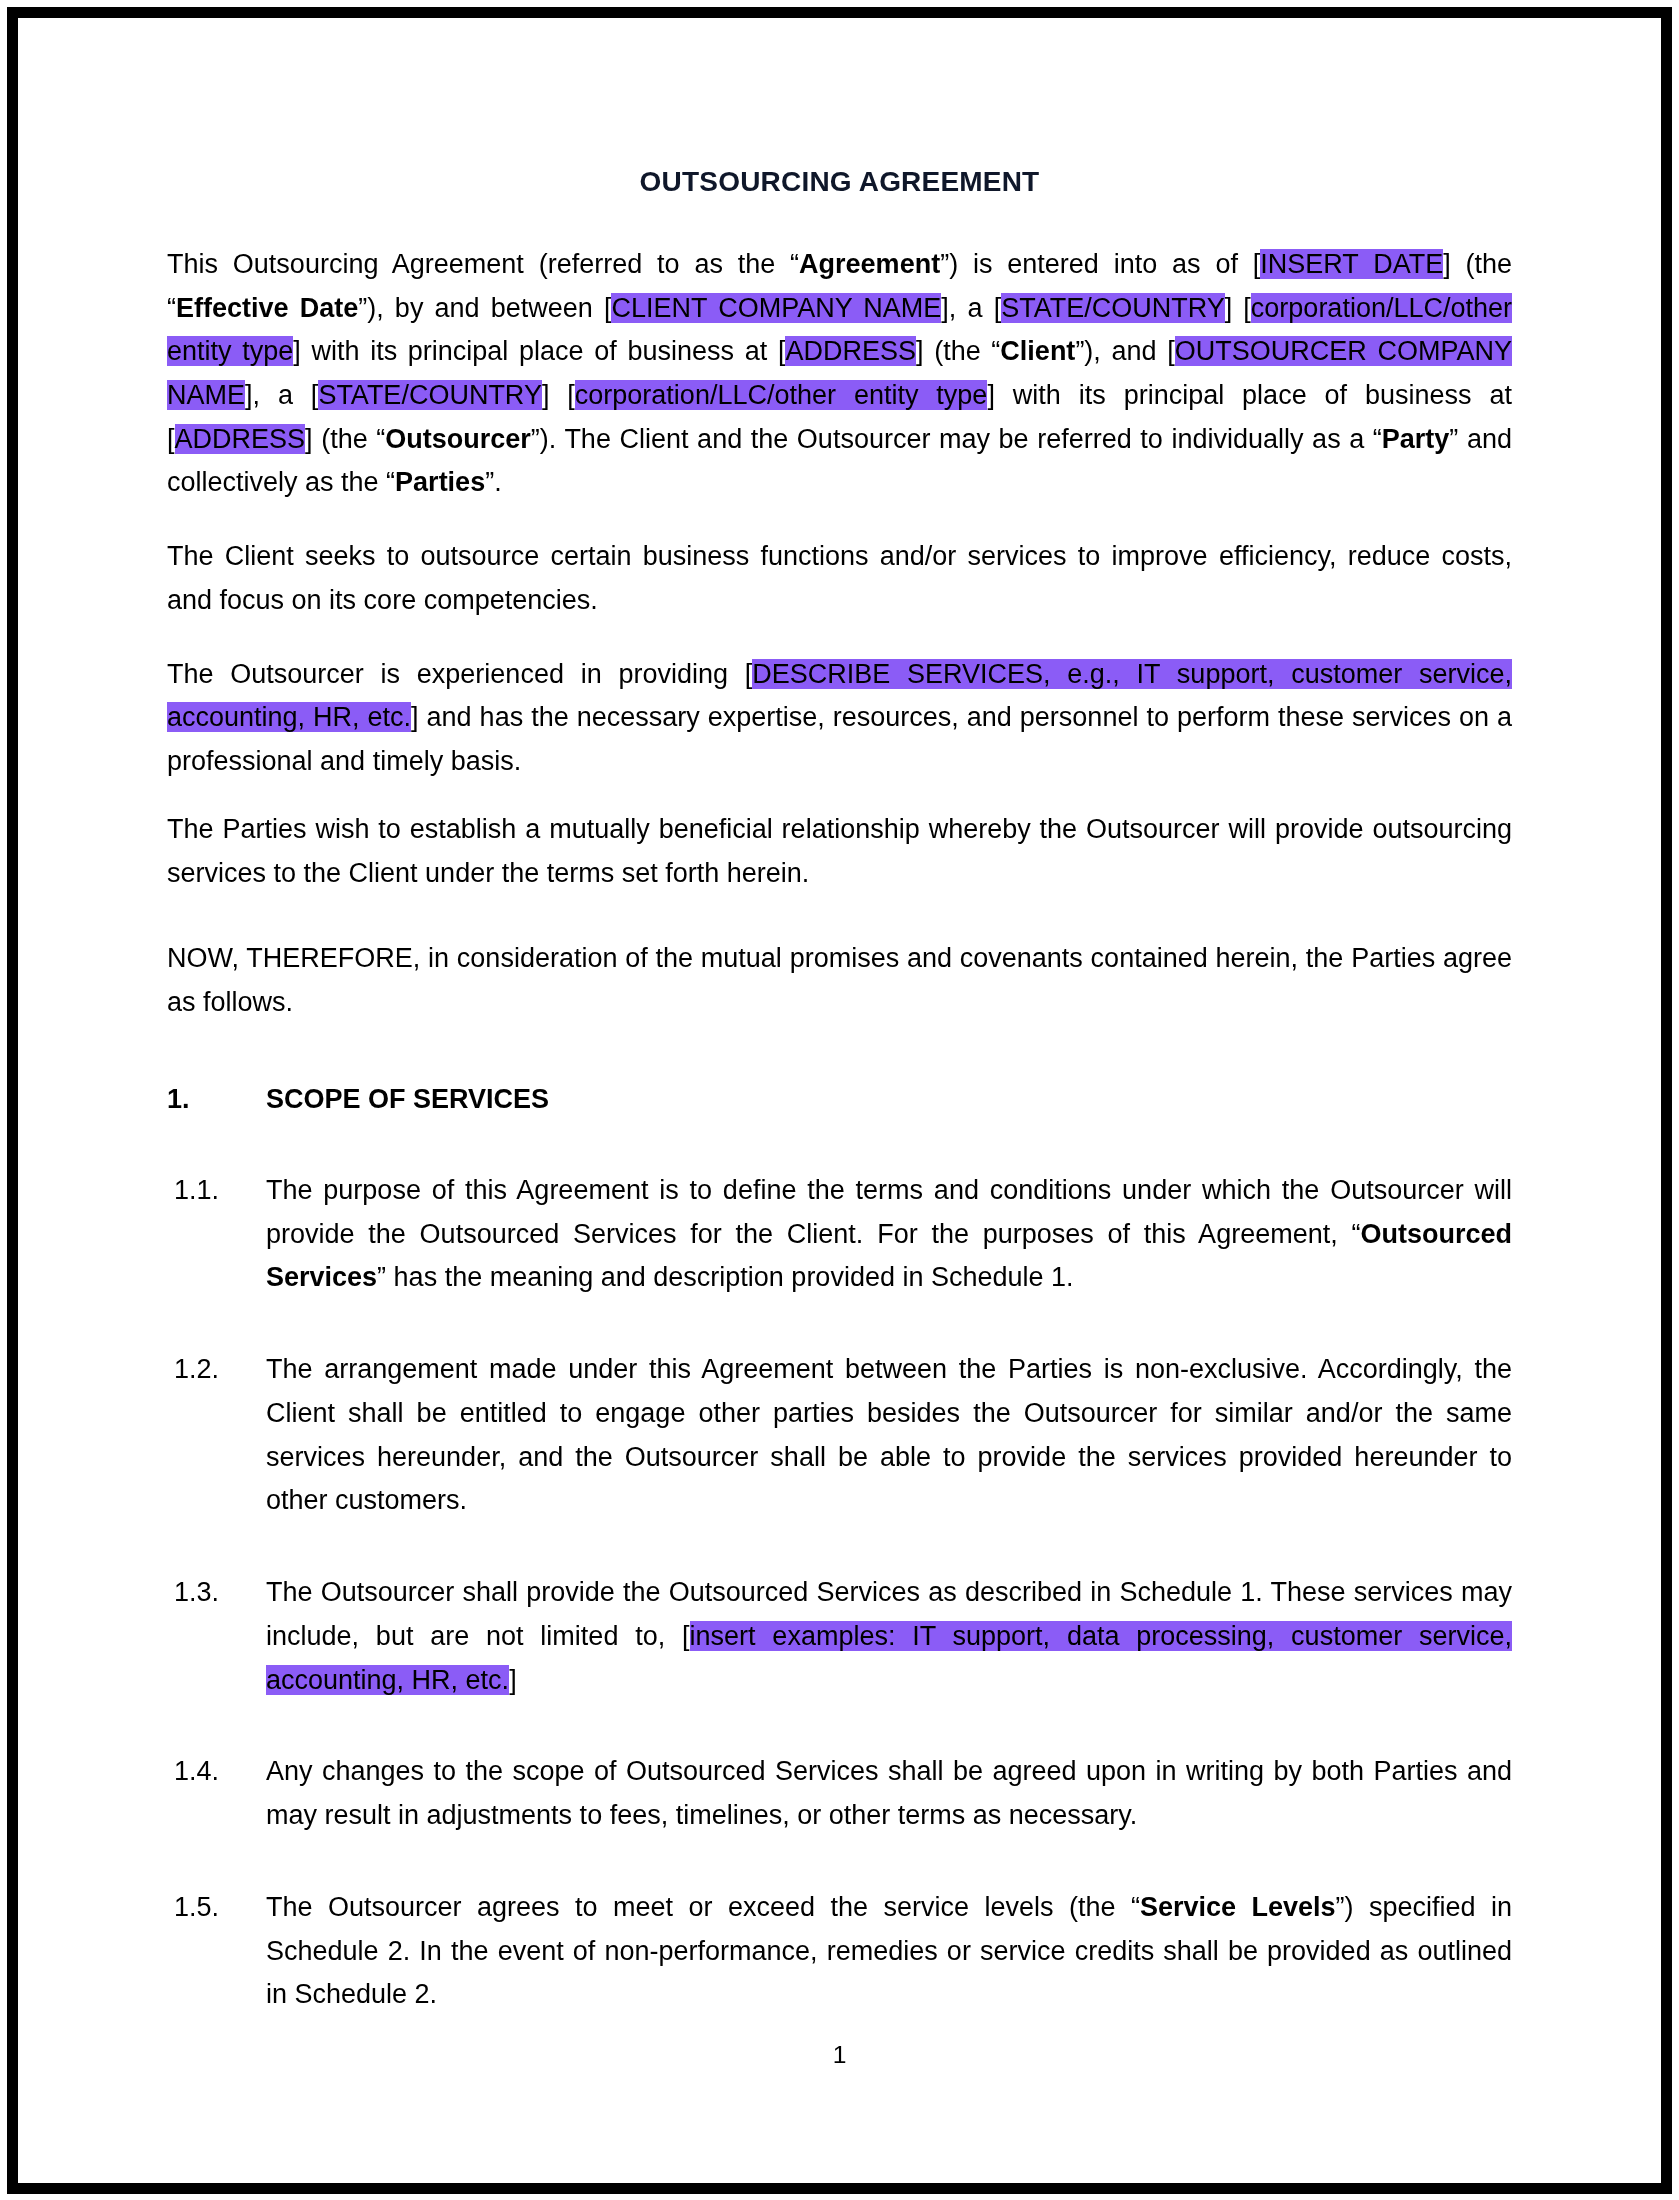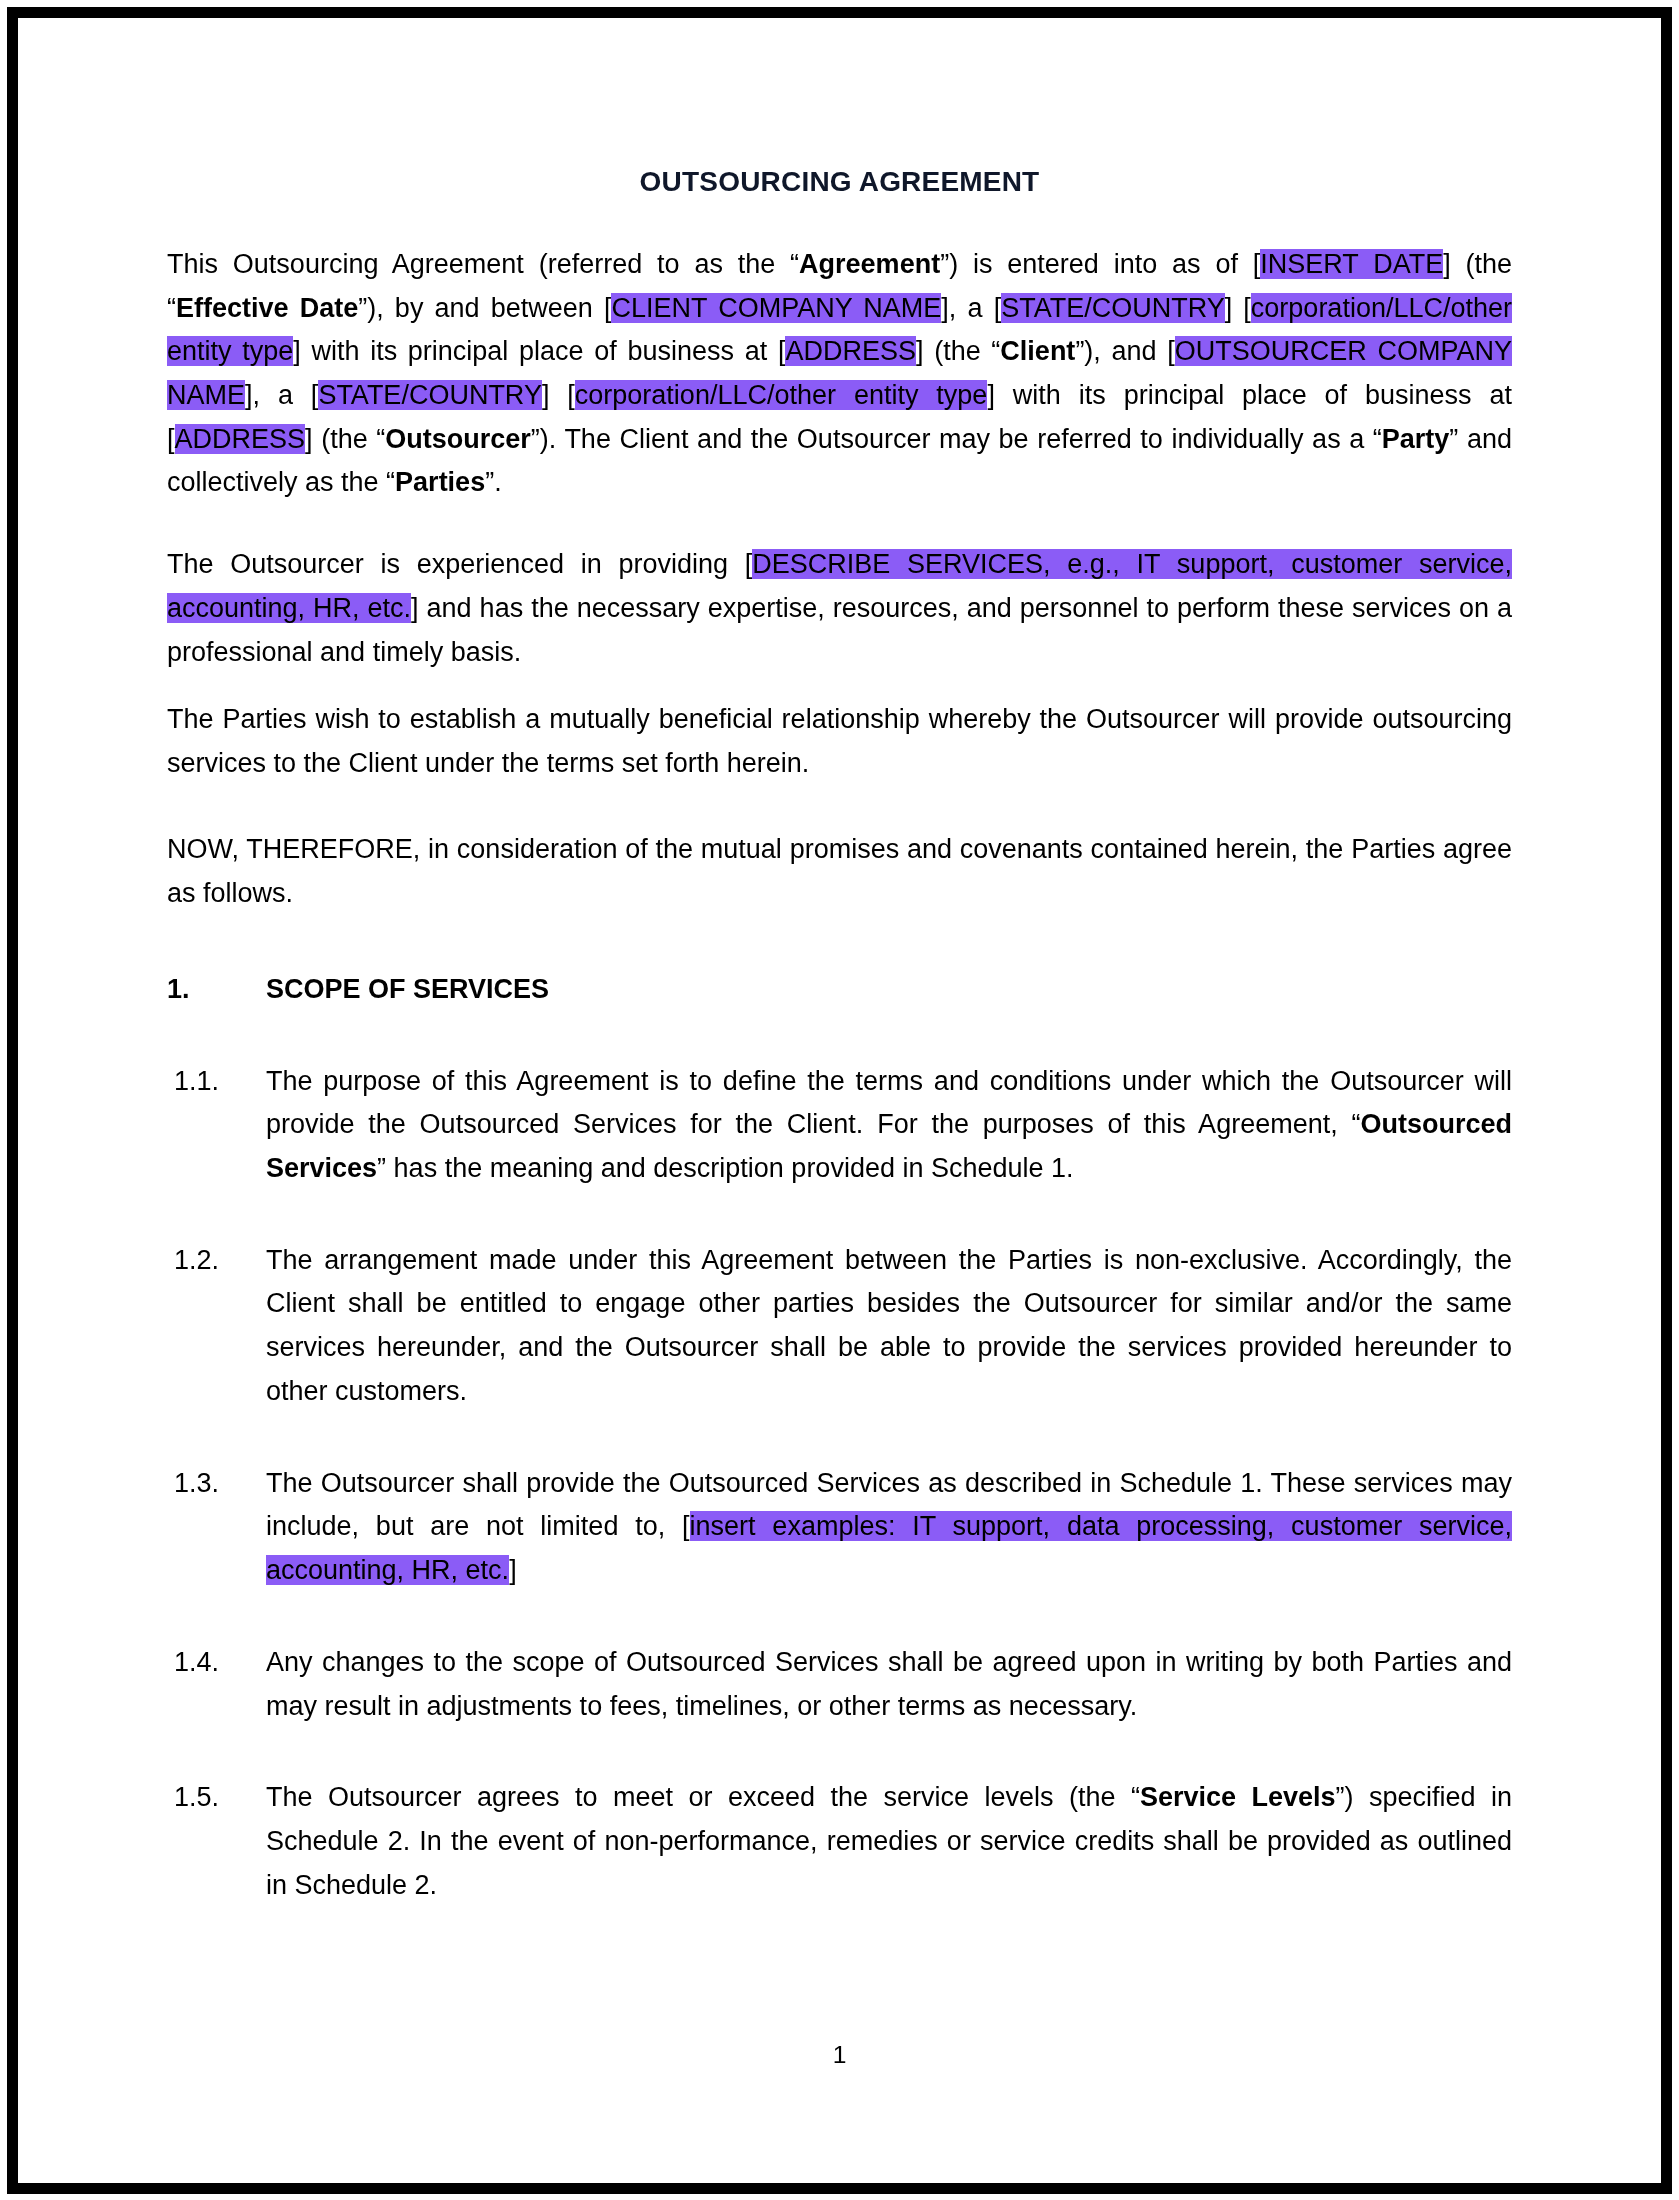--- a/index.html
+++ b/index.html
@@ -120,22 +120,23 @@
   <div class="page-frame"></div>
 
   <div class="page-inner">
 
     <h1 class="doc-title">OUTSOURCING AGREEMENT</h1>
 
     <p class="body-para" style="margin-top:42px;">
       <span>This Outsourcing Agreement (referred to as the “</span><b>Agreement</b><span>”) is entered into as of [</span><span class="hl">INSERT DATE</span><span>] (the “</span><b>Effective Date</b><span>”), by and between [</span><span class="hl">CLIENT COMPANY NAME</span><span>], a [</span><span class="hl">STATE/COUNTRY</span><span>] [</span><span class="hl">corporation/LLC/other entity type</span><span>] with its principal place of business at [</span><span class="hl">ADDRESS</span><span>] (the “</span><b>Client</b><span>”), and [</span><span class="hl">OUTSOURCER COMPANY NAME</span><span>], a [</span><span class="hl">STATE/COUNTRY</span><span>] [</span><span class="hl">corporation/LLC/other entity type</span><span>] with its principal place of business at [</span><span class="hl">ADDRESS</span><span>] (the “</span><b>Outsourcer</b><span>”). The Client and the Outsourcer may be referred to individually as a “</span><b>Party</b><span>” and collectively as the “</span><b>Parties</b><span>”.</span>
     </p>
 
+    <p class="body-para" style="margin-top:30px;">The Client seeks to outsource certain business functions and/or services to improve efficiency, reduce costs, and focus on its core competencies.</p>
 
-    <p class="body-para" style="margin-top:38px;">
+    <p class="body-para" style="margin-top:30px;">
       <span>The Outsourcer is experienced in providing [</span><span class="hl">DESCRIBE SERVICES, e.g., IT support, customer service, accounting, HR, etc.</span><span>] and has the necessary expertise, resources, and personnel to perform these services on a professional and timely basis.</span>
     </p>
 
     <p class="body-para" style="margin-top:16px;">The Parties wish to establish a mutually beneficial relationship whereby the Outsourcer will provide outsourcing services to the Client under the terms set forth herein.</p>
 
     <p class="body-para" style="margin-top:42px;">NOW, THEREFORE, in consideration of the mutual promises and covenants contained herein, the Parties agree as follows.</p>
 
     <div class="section-heading">
       <span class="sh-num">1.</span>
       <span class="sh-label">SCOPE OF SERVICES</span>

